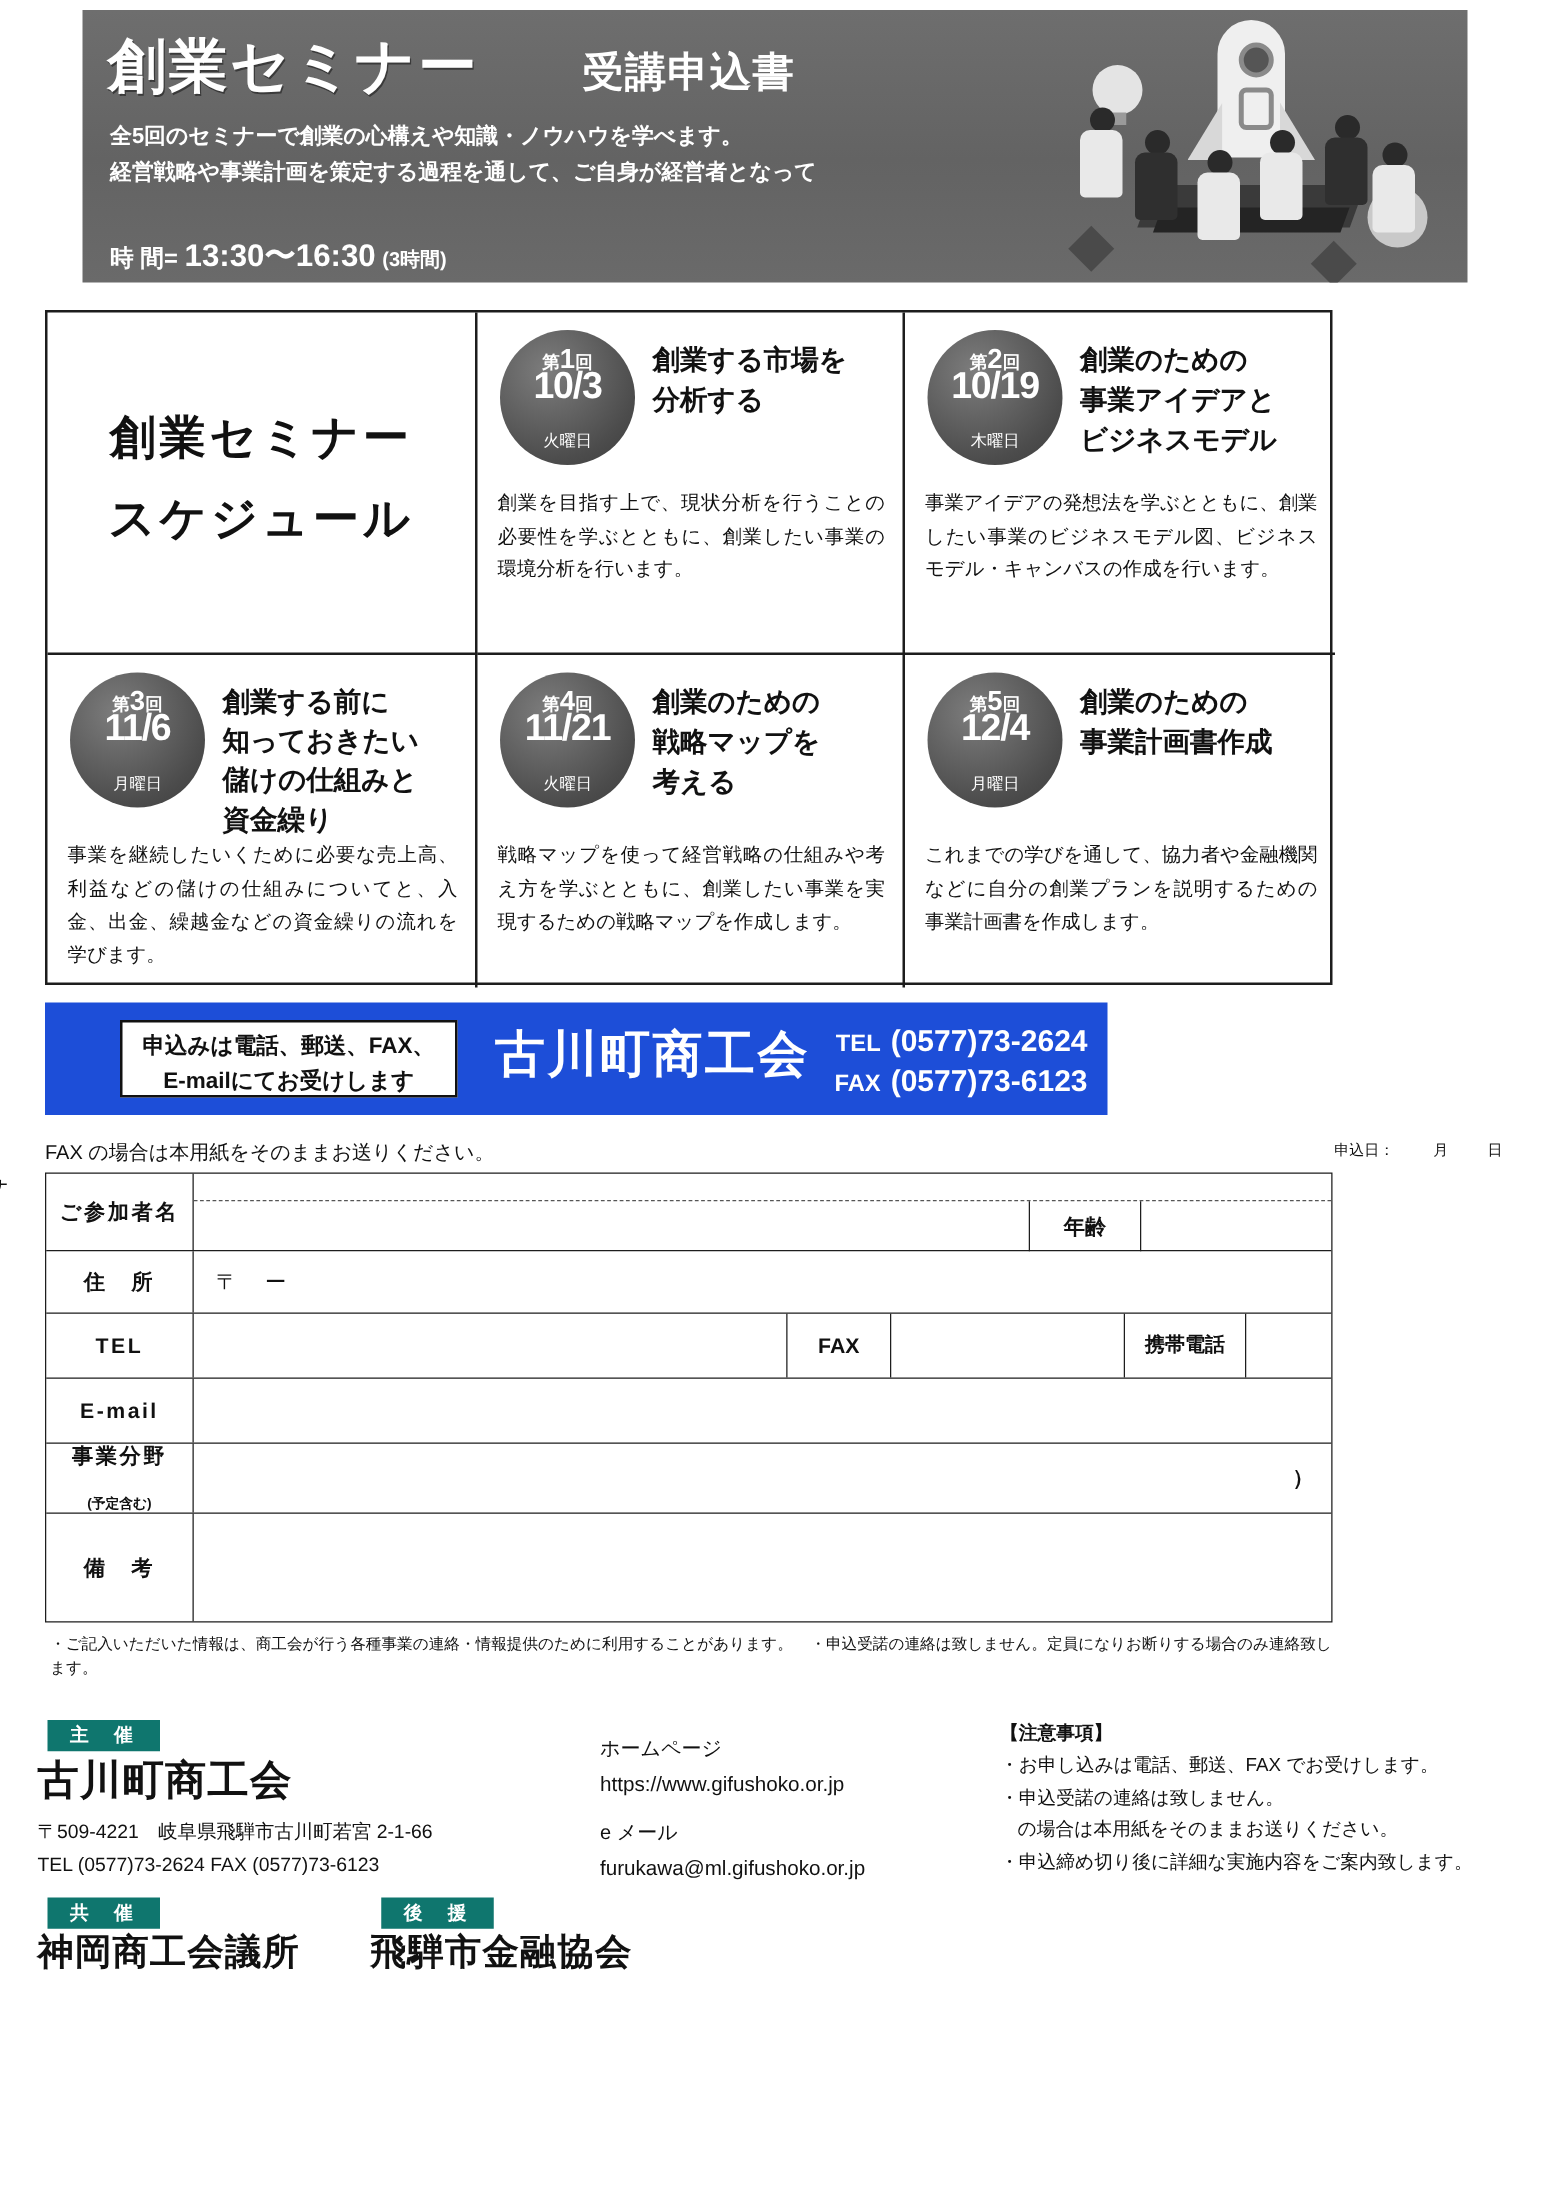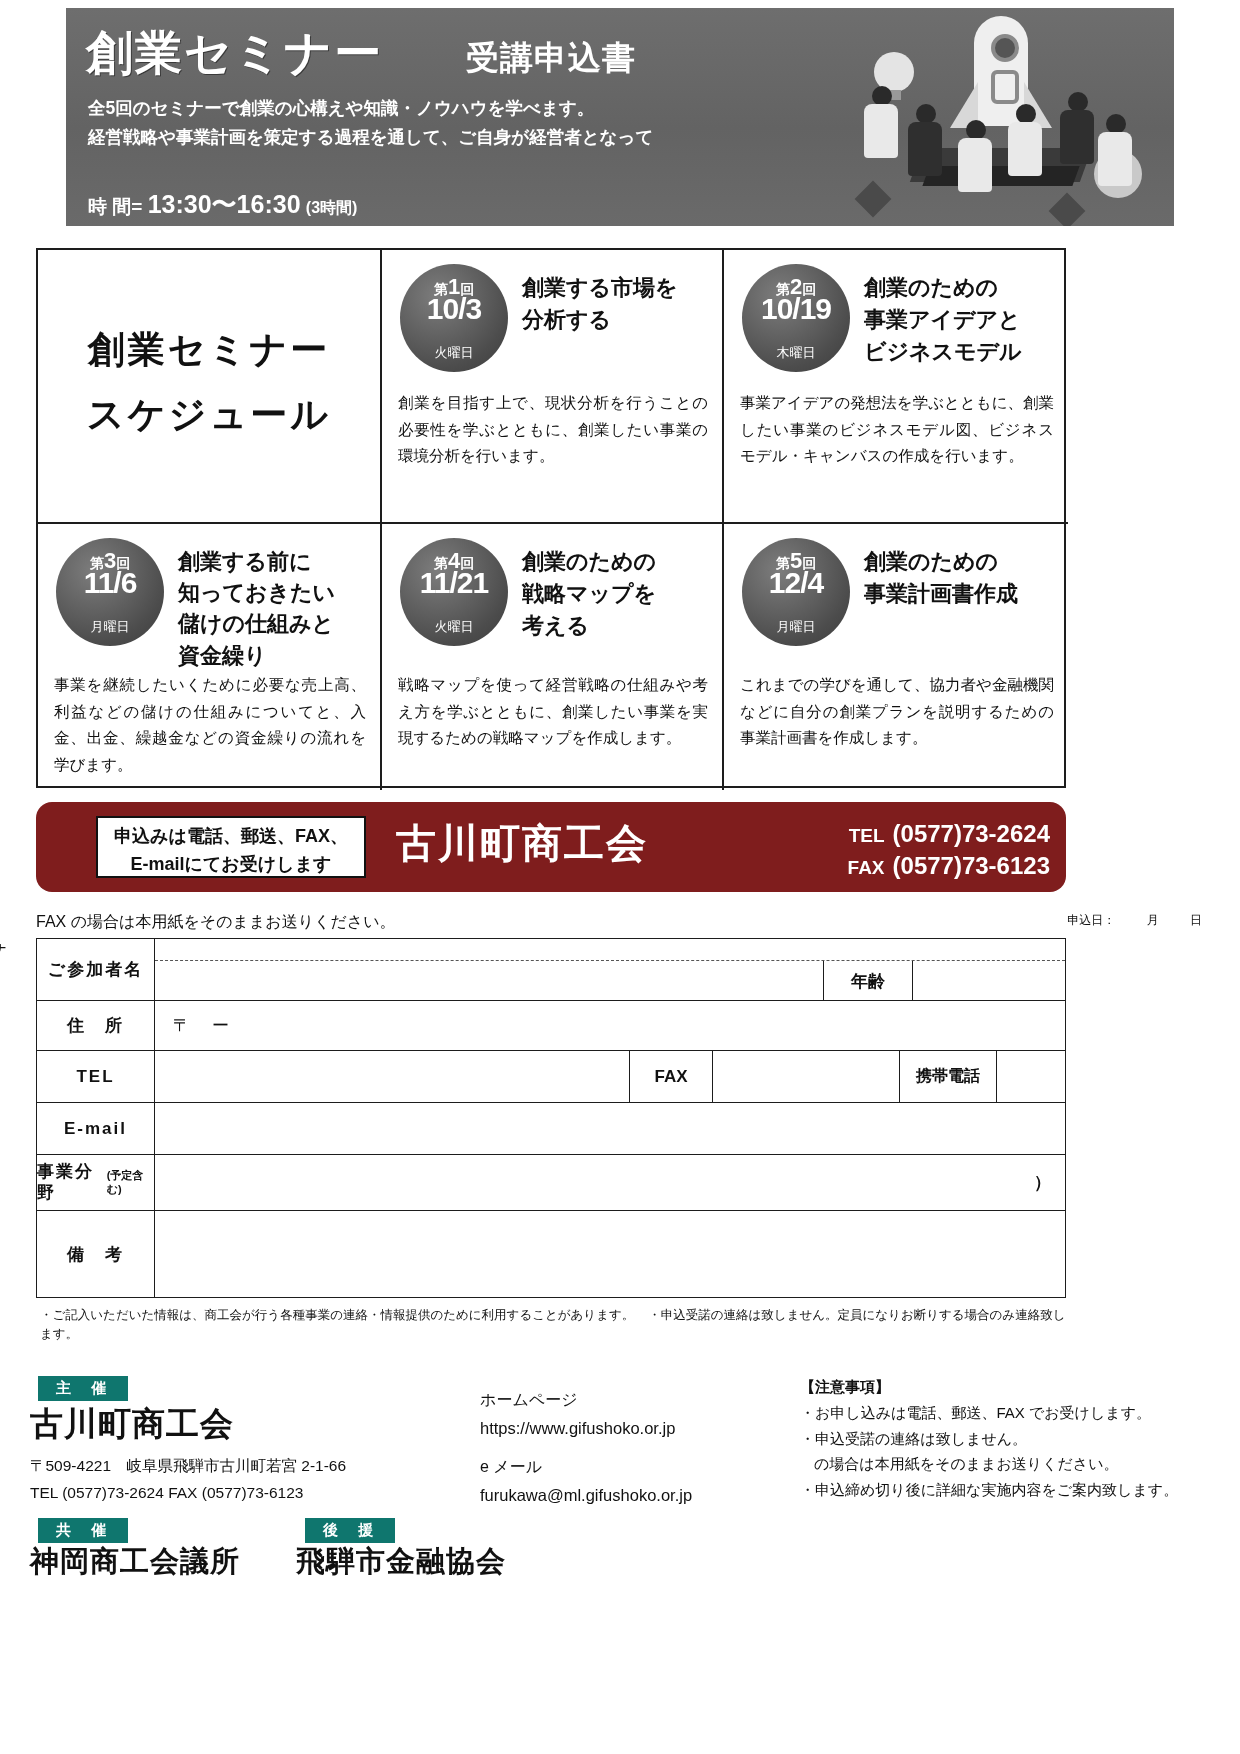--- a/index.html
+++ b/index.html
@@ -114,22 +114,22 @@
   }
   .c-body{
     position:absolute;left:16px;right:14px;top:140px;
     font-size:15.5px;line-height:1.72;text-align:justify;
   }
   .c-3 .c-body,.c-4 .c-body,.c-5 .c-body{top:148px;}
   .c-3 .c-head{line-height:1.42;}
 
   
   .band{
-    position:absolute;left:36px;top:802px;width:1030px;height:90px;
-    background:#7f1d1d;color:#fff;border-radius:16px;
+    position:absolute;left:36px;top:802px;width:850px;height:90px;
+    background:#1d4ed8;color:#fff;
   }
   .band .apply{
     position:absolute;left:60px;top:14px;width:270px;height:62px;
     background:#fff;color:#111;border:2px solid #111;
     font-size:18px;font-weight:bold;line-height:1.55;text-align:center;
     padding-top:5px;box-sizing:border-box;
   }
   .band .org{
     position:absolute;left:360px;top:14px;
     font-size:40px;font-weight:bold;letter-spacing:2px;
@@ -169,21 +169,21 @@
   .r-addr .zip{position:absolute;left:136px;top:13px;font-size:17px;letter-spacing:22px;}
   .r-tel{top:112px;height:52px;}
   .r-tel .b1{position:absolute;left:592px;top:0;width:84px;height:100%;
     border-left:1.5px solid #1d1d1d;border-right:1.5px solid #1d1d1d;box-sizing:border-box;
     display:flex;align-items:center;justify-content:center;font-size:17px;font-weight:bold;}
   .r-tel .b2{position:absolute;left:862px;top:0;width:98px;height:100%;
     border-left:1.5px solid #1d1d1d;border-right:1.5px solid #1d1d1d;box-sizing:border-box;
     display:flex;align-items:center;justify-content:center;font-size:16px;font-weight:bold;}
   .r-mail{top:164px;height:52px;}
   .r-field{top:216px;height:56px;}
-  .r-field .flabel{flex-direction:row;line-height:1.2;justify-content:space-between;}
+  .r-field .flabel{flex-direction:column;line-height:1.2;justify-content:space-between;}
   .r-field .flabel small{font-size:11px;letter-spacing:0;}
   .r-field .opts{
     position:absolute;left:140px;top:16px;right:16px;
     font-size:17px;font-weight:bold;
   }
   .r-field .opts span{margin-right:22px;}
   .r-field .paren-end{position:absolute;right:14px;top:16px;font-size:17px;font-weight:bold;}
   .r-note{top:272px;height:86px;border-bottom:none;}
 
   .privacy{

